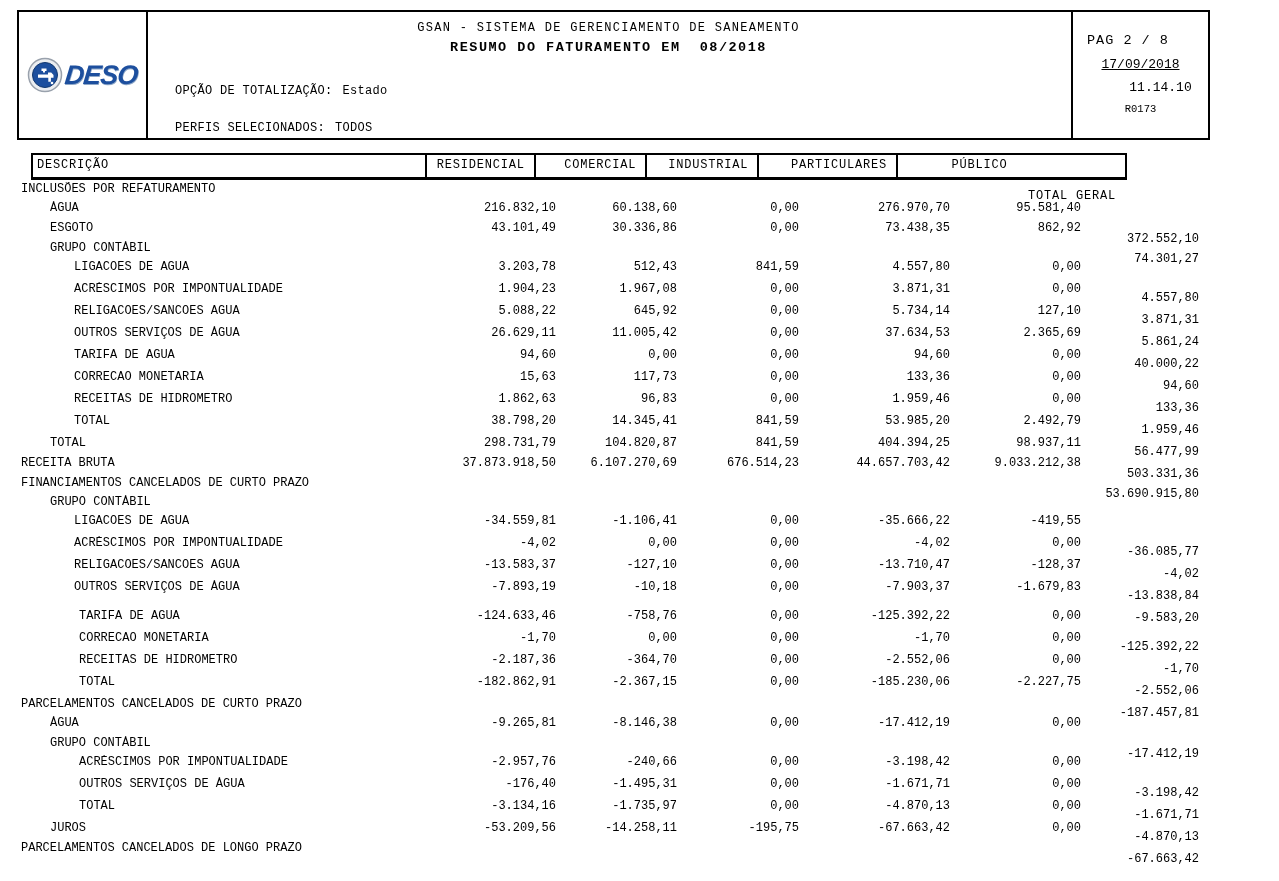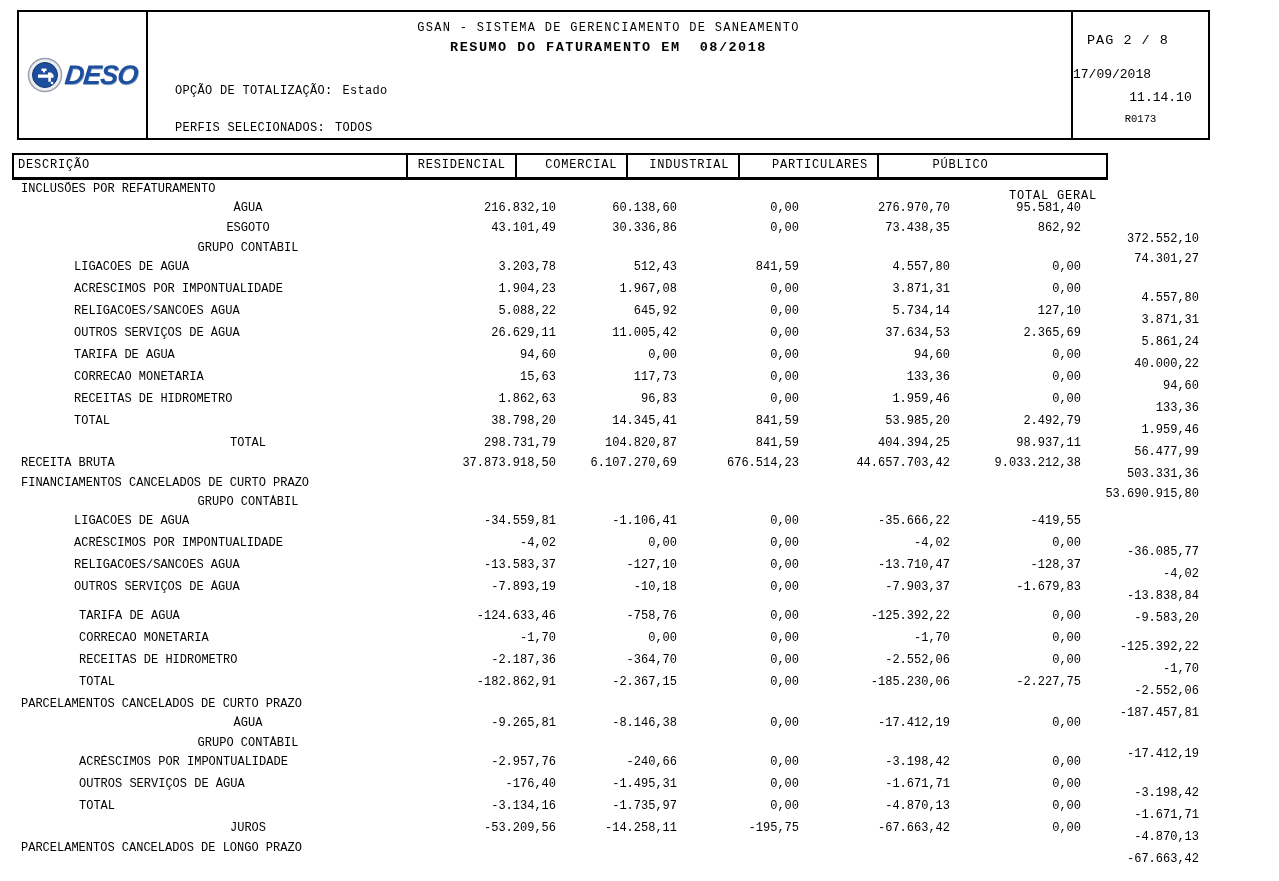--- a/index.html
+++ b/index.html
@@ -37,27 +37,27 @@
   }
   .opt-line  { position: absolute; left: 156px; top: 72px;  font-size: 12px; letter-spacing: 0.3px; }
   .perf-line { position: absolute; left: 156px; top: 109px; font-size: 12px; letter-spacing: 0.3px; }
   .opt-line .val, .perf-line .val { margin-left: 10px; }
 
   .page-cell {
     position: absolute; right: 0; top: 0; bottom: 0; width: 137px;
     border-left: 2px solid #000; padding-top: 21px;
   }
   .pl1 { font-size: 13.5px; padding-left: 14px; letter-spacing: 1px; white-space: pre; }
-  .pl2 { font-size: 13px; margin-top: 19px; }
+  .pl2 { font-size: 13px; text-align: center; margin-top: 9px; text-decoration: underline; }
   .pl3 { font-size: 13px; text-align: center; margin-top: 8px; margin-left: 40px; }
   .pl4 { font-size: 10.5px; text-align: center; margin-top: 8px; }
 
   
   .thead {
-    position: absolute; left: 12px; top: 153px; width: 1096px; height: 27px;
+    position: absolute; left: 31px; top: 153px; width: 1096px; height: 27px;
     border: 2px solid #000; border-bottom-width: 3px;
     display: flex;
   }
   .hc {
     font-size: 12px; letter-spacing: 0.8px; line-height: 21px;
     text-align: right; padding-right: 9px; border-left: 2px solid #000;
   }
   .hc:first-child { border-left: none; text-align: left; padding-left: 4px; }
 
   
@@ -68,21 +68,21 @@
   
   .tbody { position: absolute; left: 17px; top: 182px; width: 1190px; }
   .trow { display: flex; align-items: flex-start; }
   .trow.lab  { height: 19px; }
   .trow.mid  { height: 20px; }
   .trow.tall { height: 22px; }
   .trow.gap  { margin-top: 7px; }
   .tcell { font-size: 12px; line-height: 15px; white-space: pre; overflow: hidden; }
   .tcell.num { text-align: right; padding-right: 8px; }
   .ind0 { padding-left: 4px; }
-  .ind1 { padding-left: 33px; text-align: center; }
+  .ind1 { padding-left: 33px; }
   .ind2 { padding-left: 57px; }
   .ind3 { padding-left: 62px; }
 </style>
 </head>
 <body>
 
 <div class="hdr">
 
   <div class="logo-cell">
     <span class="logo-wrap">

